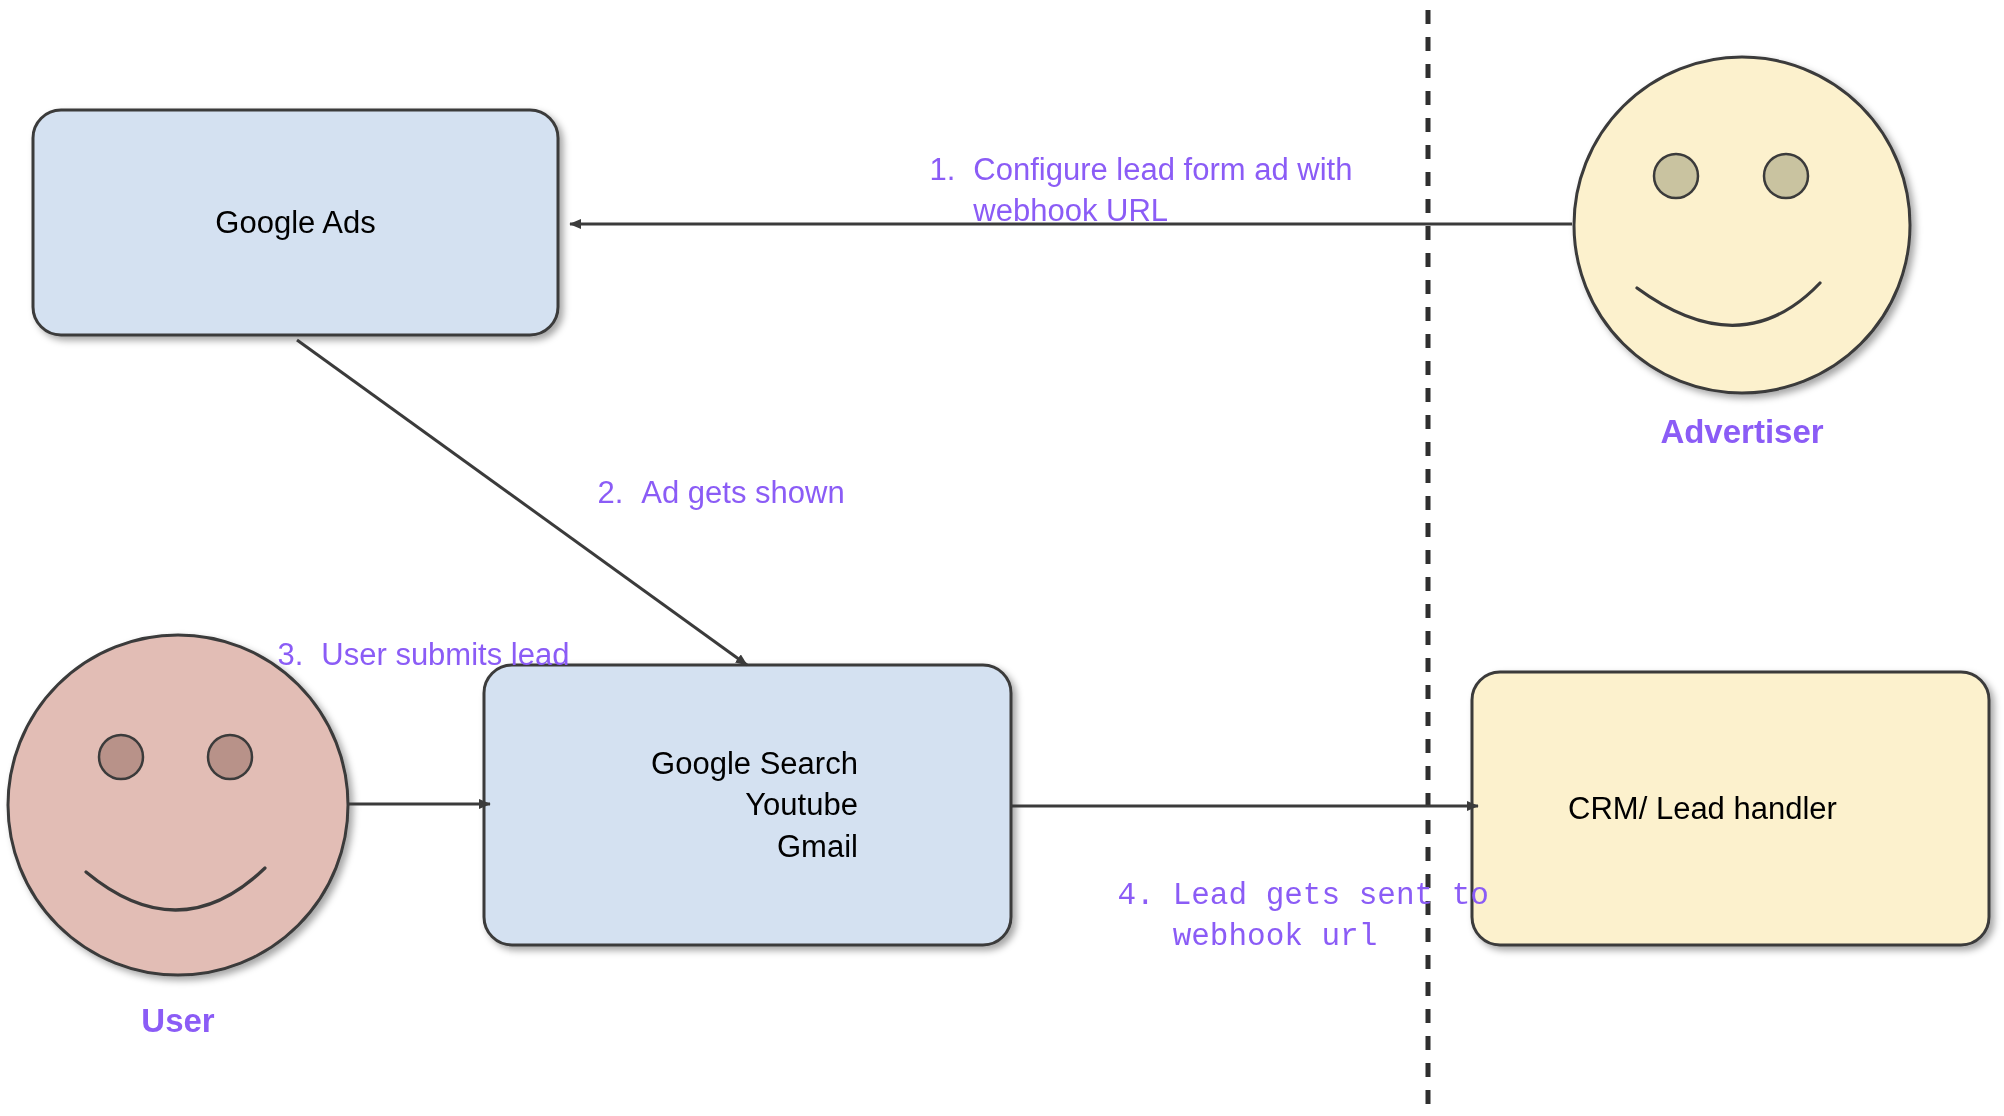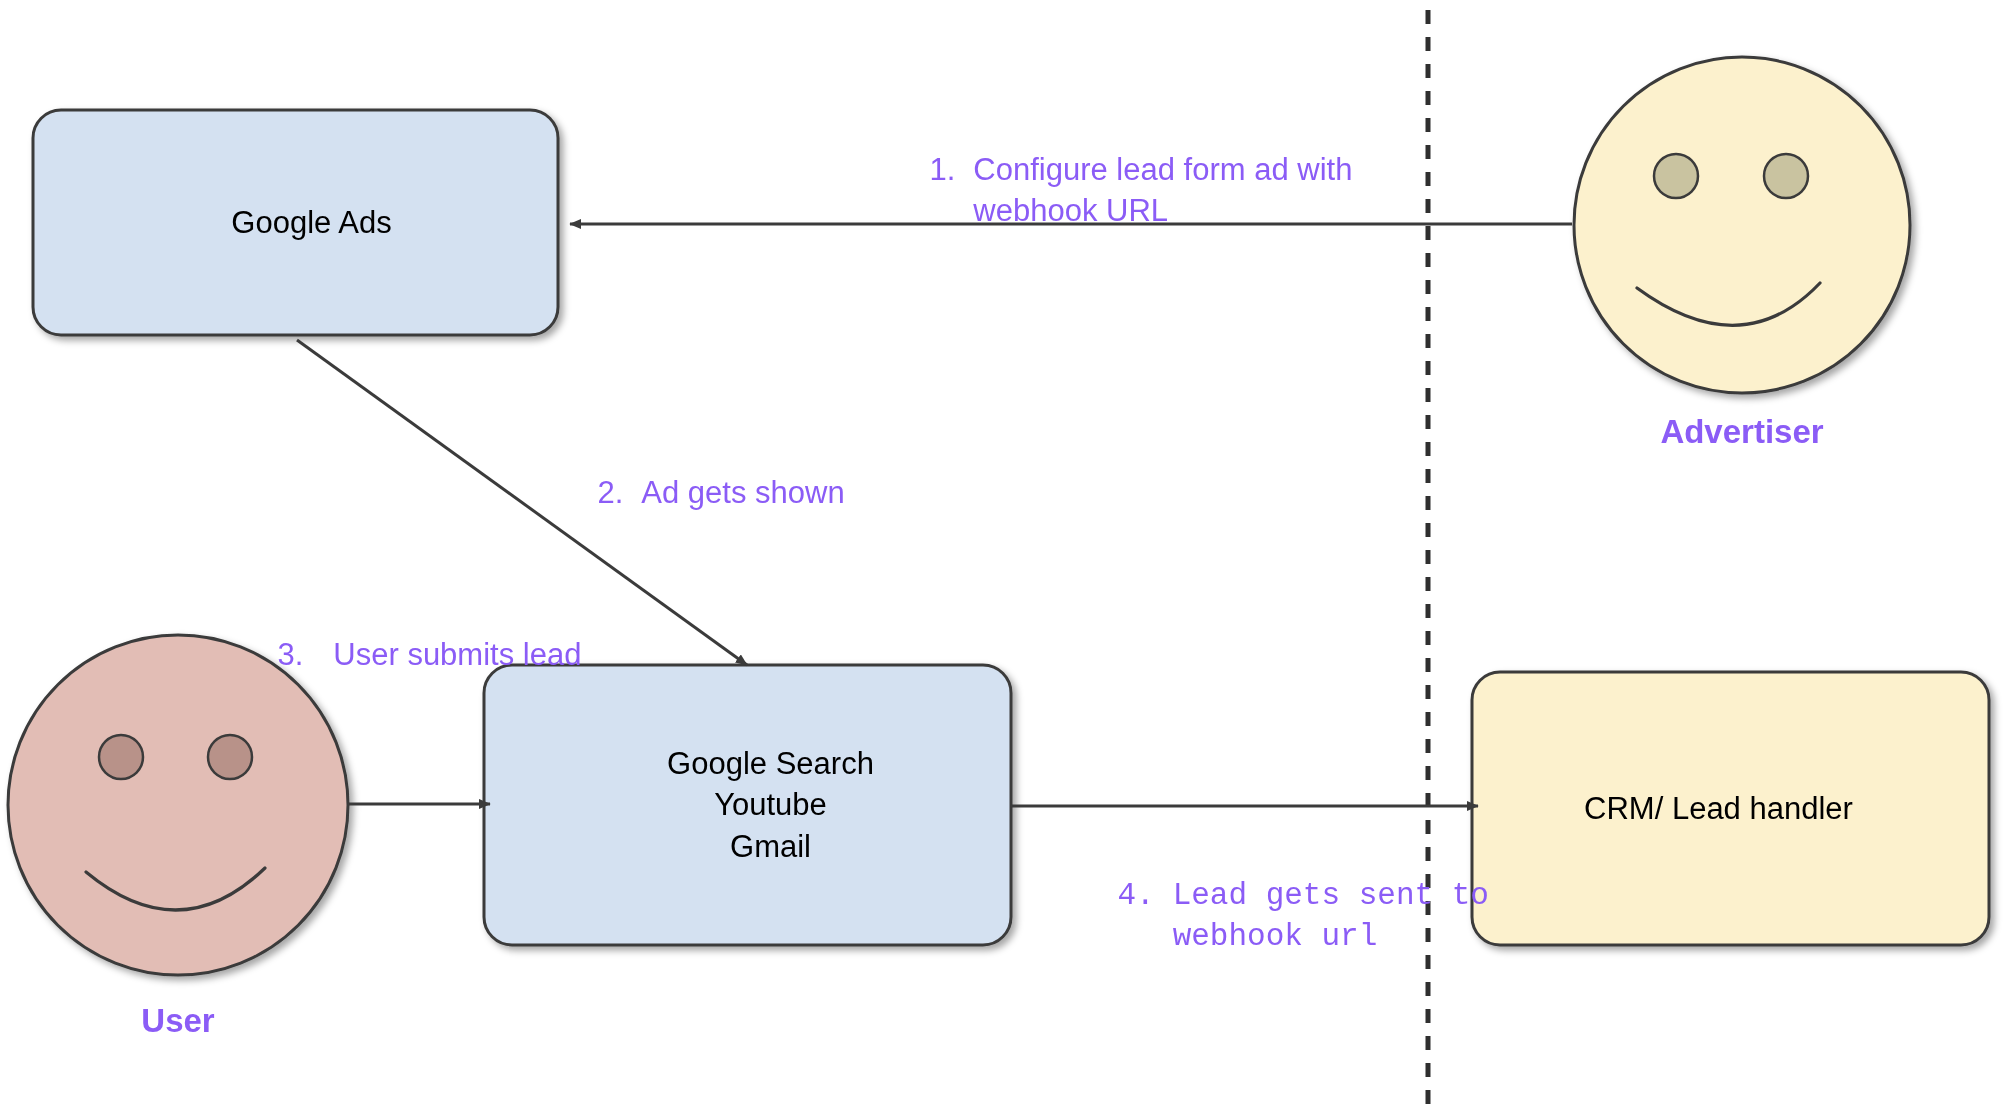--- a/index.html
+++ b/index.html
@@ -38,21 +38,20 @@
     display: flex;
     align-items: center;
     justify-content: center;
     text-align: center;
     color: #000000;
     font-size: 31px;
     line-height: 1.34;
     font-family: "Liberation Sans", sans-serif;
     white-space: pre-line;
     pointer-events: none;
-    padding-left: 16px;
   }
   .step-label {
     font-size: 31px;
   }
   .actor-name {
     font-size: 33px;
     font-weight: bold;
     text-align: center;
   }
 </style>
@@ -103,41 +102,41 @@
 
     <line x1="297" y1="340" x2="747" y2="665" stroke="#3b3b3b" stroke-width="3" marker-end="url(#arrowFilled)"></line>
 
     <line x1="348" y1="804" x2="490" y2="804" stroke="#3b3b3b" stroke-width="3" marker-end="url(#arrowFilled)"></line>
 
     <line x1="1011" y1="806" x2="1478" y2="806" stroke="#3b3b3b" stroke-width="3" marker-end="url(#arrowFilled)"></line>
   </svg>
 
   <div class="node-label" style="left:33px; top:110px; width:525px; height:225px;">Google Ads</div>
 
-  <div class="node-label" style="left:484px; top:665px; width:541px; height:280px;">Google Search
+  <div class="node-label" style="left:484px; top:665px; width:541px; height:280px;text-align:right;">Google Search
 Youtube
 Gmail</div>
 
   <div class="node-label" style="left:1472px; top:672px; width:461px; height:273px;">CRM/ Lead handler</div>
 
   <div class="lbl actor-name" style="left:1592px; top:411px; width:300px;">Advertiser</div>
 
   <div class="lbl actor-name" style="left:28px; top:1000px; width:300px;">User</div>
 
   <div class="lbl step-label" style="left:895px; top:110px;">
     <span>1.</span><span style="display:inline-block; width:18px;"></span><span style="display:inline-block; vertical-align:top;">Configure lead form ad with
 webhook URL</span>
   </div>
 
   <div class="lbl step-label" style="left:563px; top:433px;">
     <span>2.</span><span style="display:inline-block; width:18px;"></span><span style="display:inline-block; vertical-align:top;">Ad gets shown</span>
   </div>
 
   <div class="lbl step-label" style="left:243px; top:595px;">
-    <span>3.</span><span style="display:inline-block; width:18px;"></span><span style="display:inline-block; vertical-align:top;margin-left:12px;">User submits lead</span>
+    <span>3.</span><span style="display:inline-block; width:18px;"></span><span style="display:inline-block; vertical-align:top;">User submits lead</span>
   </div>
 
   <div class="lbl step-label" style="left:1043px; top:836px;font-family:Liberation Mono, monospace;">
     <span>4.</span><span style="display:inline-block; width:18px;"></span><span style="display:inline-block; vertical-align:top;">Lead gets sent to
 webhook url</span>
   </div>
 
 </div>
 
 </body></html>

